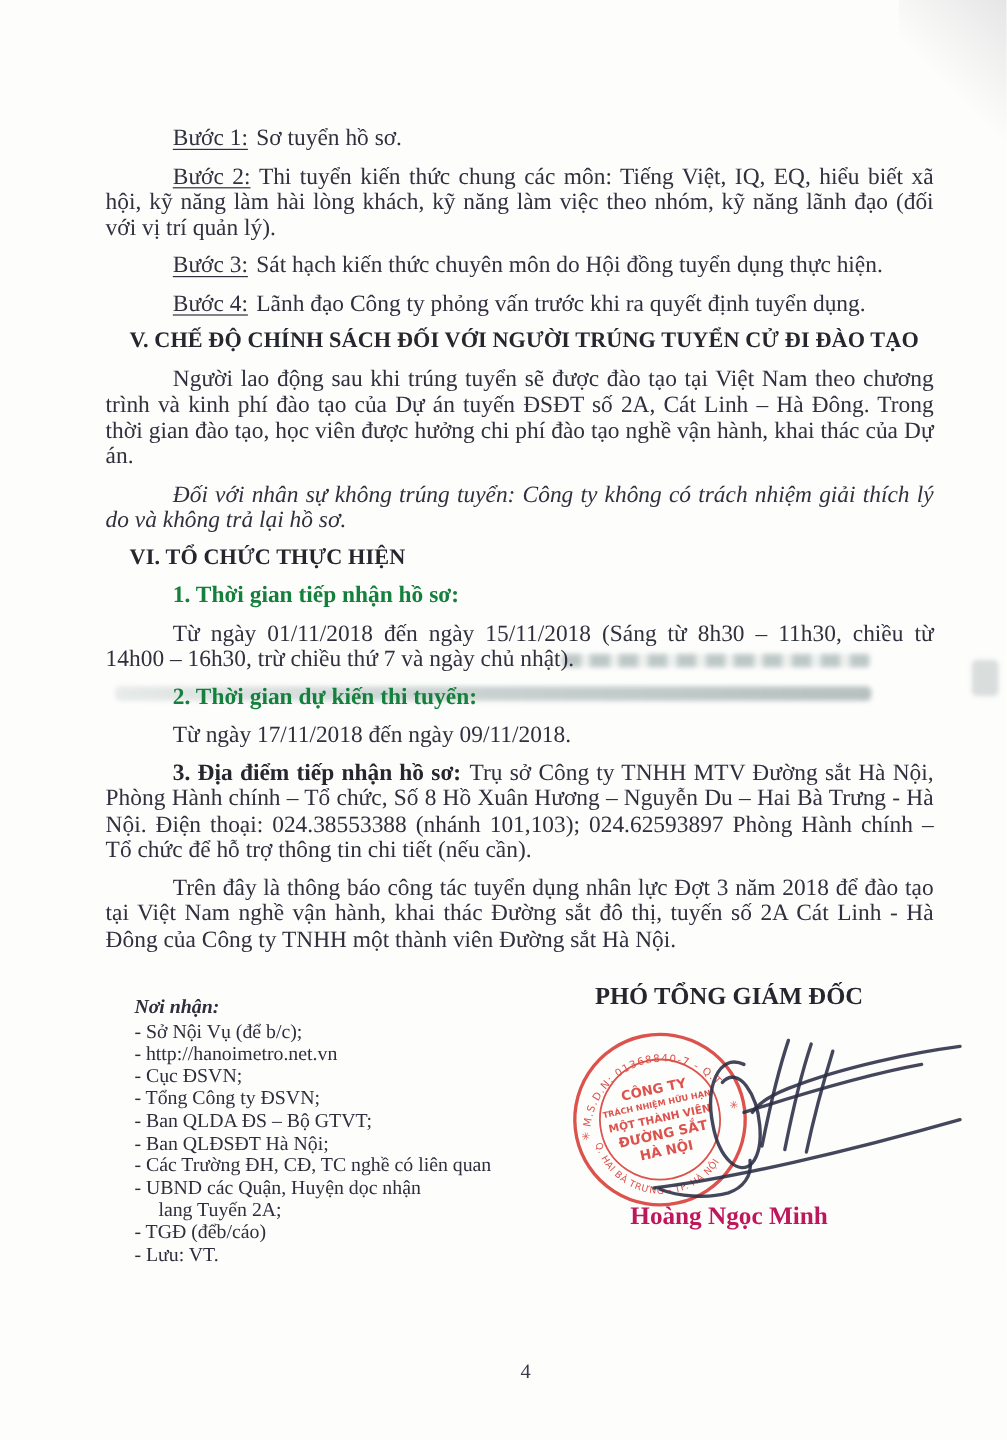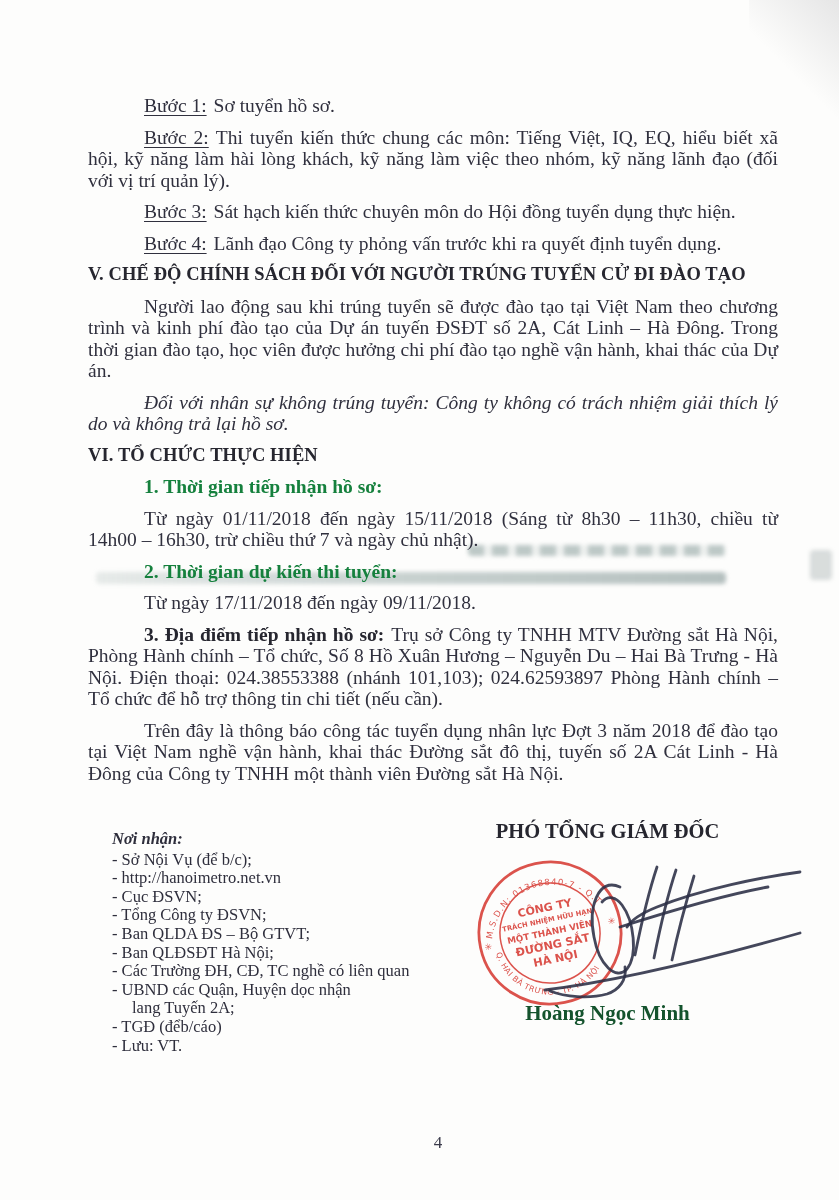--- a/index.html
+++ b/index.html
@@ -1,39 +1,39 @@
 <!DOCTYPE html>
 <html><head>
 <meta charset="utf-8">
 <style>
   html,body{margin:0;padding:0;background:#ffffff;}
   .page{
     position:relative;width:839px;height:1200px;background:#fdfdfc;overflow:hidden;
     font-family:"Liberation Serif","DejaVu Serif",serif;color:#30303e;
   }
   
-  .doc{position:absolute;left:88px;top:95px;width:690px;z-index:2;}
+  .doc{position:absolute;left:88px;top:105px;width:690px;z-index:2;}
   .p{margin:0;text-align:justify;font-size:19.5px;line-height:21.5px;color:#30303e;}
   .p + .p{margin-top:10px;}
   .indent{text-indent:56px;}
   .u{text-decoration:underline;text-underline-offset:3px;margin-right:7px;}
-  .sec-title{font-weight:bold;font-size:18.5px;color:#26262f;text-align:left;letter-spacing:0.1px;}
+  .sec-title{font-weight:bold;font-size:18.5px;color:#26262f;text-align:left;letter-spacing:0.1px;margin-left:20px;}
   .subhead{font-weight:bold;color:#15803d;text-align:left;}
   .note{font-style:italic;}
   .ih{padding-right:7px;color:#26262f;}
   
   .recipients{position:absolute;left:112px;top:830px;width:340px;z-index:2;
     font-size:16.5px;line-height:18.6px;color:#2e2e3c;}
   .rhead{font-weight:bold;font-style:italic;margin-bottom:2px;}
   .ritem{white-space:nowrap;}
   .ritem.cont{padding-left:20px;}
   
   .sig{position:absolute;left:440px;top:819px;width:335px;text-align:center;z-index:2;}
   .sig-title{font-weight:bold;font-size:20.5px;line-height:25px;color:#26262f;white-space:nowrap;}
-  .signer{font-weight:bold;font-size:21px;color:#14532d;margin-top:157px;white-space:nowrap;}
+  .signer{font-weight:bold;font-size:21px;color:#be185d;margin-top:157px;white-space:nowrap;}
   
   .stamp{position:absolute;left:475px;top:858px;width:150px;height:150px;z-index:3;opacity:0.92;}
   .stamp text{font-family:"DejaVu Sans","Liberation Sans",sans-serif;fill:#d9453e;}
   .ink{position:absolute;left:470px;top:845px;width:335px;height:165px;z-index:4;}
   .ink path{fill:none;stroke:#2a2e44;stroke-width:2.8;stroke-linecap:round;opacity:0.88;}
   
   .bleed{position:absolute;z-index:1;filter:blur(2.2px);border-radius:4px;}
   .bleed-1{left:468px;top:545px;width:258px;height:11px;
     background:repeating-linear-gradient(90deg,rgba(125,148,146,0.50) 0 16px,rgba(125,148,146,0.12) 16px 24px);}
   .bleed-2{left:96px;top:572px;width:630px;height:12px;

